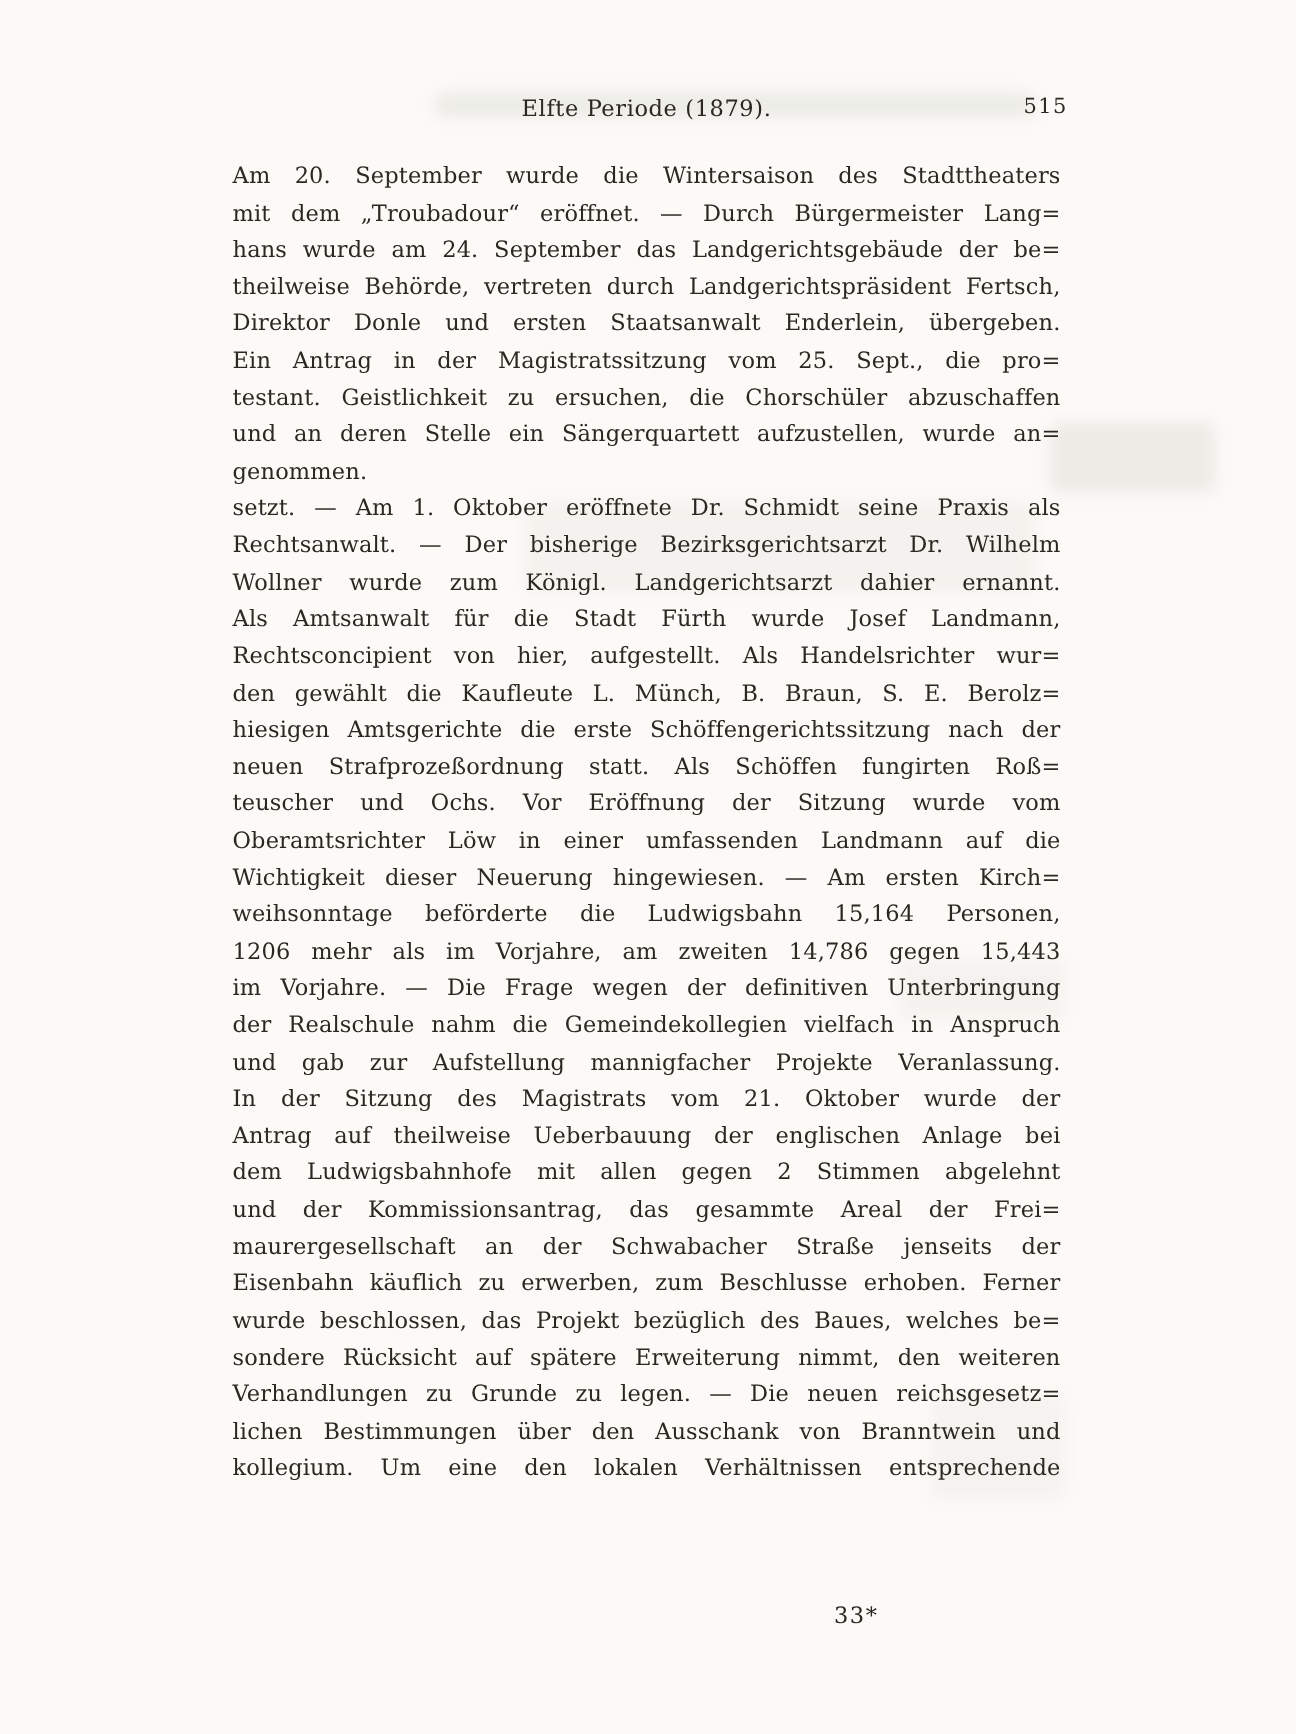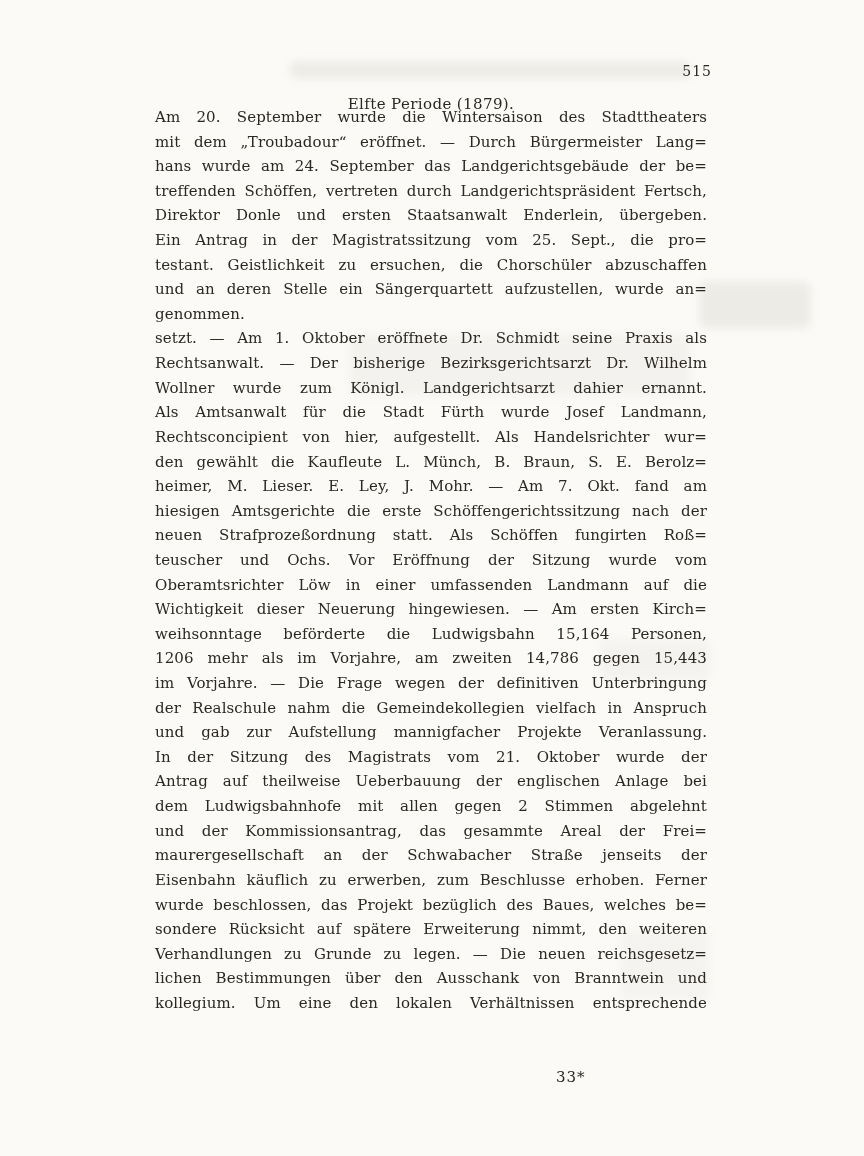--- a/index.html
+++ b/index.html
@@ -30,21 +30,20 @@
   .running-header{
     position:absolute;
     top:61px;
     left:155px;
     width:552px;
     height:22px;
     line-height:22px;
     font-size:15px;
     text-align:center;
     letter-spacing:0.4px;
-    margin-top:32px;
   }
   .page-number{
     position:absolute;
     top:59px;
     left:672px;
     width:40px;
     height:24px;
     line-height:24px;
     font-size:14px;
     text-align:right;
@@ -91,33 +90,32 @@
   <div class="artifact" style="left:620px;top:930px;width:90px;height:70px;opacity:0.45;"></div>
 
   <div class="running-header">Elfte Periode (1879).</div>
 
   <div class="page-number">515</div>
 
   <div class="body-text">
       <div class="line">Am 20. September wurde die Wintersaison des Stadttheaters</div>
       <div class="line">mit dem „Troubadour“ eröffnet. — Durch Bürgermeister Lang=</div>
       <div class="line">hans wurde am 24. September das Landgerichtsgebäude der be=</div>
-      <div class="line">treffenden Schöffen, vertreten durch Landgerichtspräsident Fertsch,</div>
+      <div class="line">theilweise Behörde, vertreten durch Landgerichtspräsident Fertsch,</div>
       <div class="line">Direktor Donle und ersten Staatsanwalt Enderlein, übergeben.</div>
       <div class="line">Ein Antrag in der Magistratssitzung vom 25. Sept., die pro=</div>
       <div class="line">testant. Geistlichkeit zu ersuchen, die Chorschüler abzuschaffen</div>
       <div class="line">und an deren Stelle ein Sängerquartett aufzustellen, wurde an=</div>
       <div class="line para-end">genommen.</div>
       <div class="line">setzt. — Am 1. Oktober eröffnete Dr. Schmidt seine Praxis als</div>
       <div class="line">Rechtsanwalt. — Der bisherige Bezirksgerichtsarzt Dr. Wilhelm</div>
       <div class="line">Wollner wurde zum Königl. Landgerichtsarzt dahier ernannt.</div>
       <div class="line">Als Amtsanwalt für die Stadt Fürth wurde Josef Landmann,</div>
       <div class="line">Rechtsconcipient von hier, aufgestellt. Als Handelsrichter wur=</div>
       <div class="line">den gewählt die Kaufleute L. Münch, B. Braun, S. E. Berolz=</div>
-      <div class="line">heimer, M. Lieser. E. Ley, J. Mohr. — Am 7. Okt. fand am</div>
       <div class="line">hiesigen Amtsgerichte die erste Schöffengerichtssitzung nach der</div>
       <div class="line">neuen Strafprozeßordnung statt. Als Schöffen fungirten Roß=</div>
       <div class="line">teuscher und Ochs. Vor Eröffnung der Sitzung wurde vom</div>
       <div class="line">Oberamtsrichter Löw in einer umfassenden Landmann auf die</div>
       <div class="line">Wichtigkeit dieser Neuerung hingewiesen. — Am ersten Kirch=</div>
       <div class="line">weihsonntage beförderte die Ludwigsbahn 15,164 Personen,</div>
       <div class="line">1206 mehr als im Vorjahre, am zweiten 14,786 gegen 15,443</div>
       <div class="line">im Vorjahre. — Die Frage wegen der definitiven Unterbringung</div>
       <div class="line">der Realschule nahm die Gemeindekollegien vielfach in Anspruch</div>
       <div class="line">und gab zur Aufstellung mannigfacher Projekte Veranlassung.</div>

